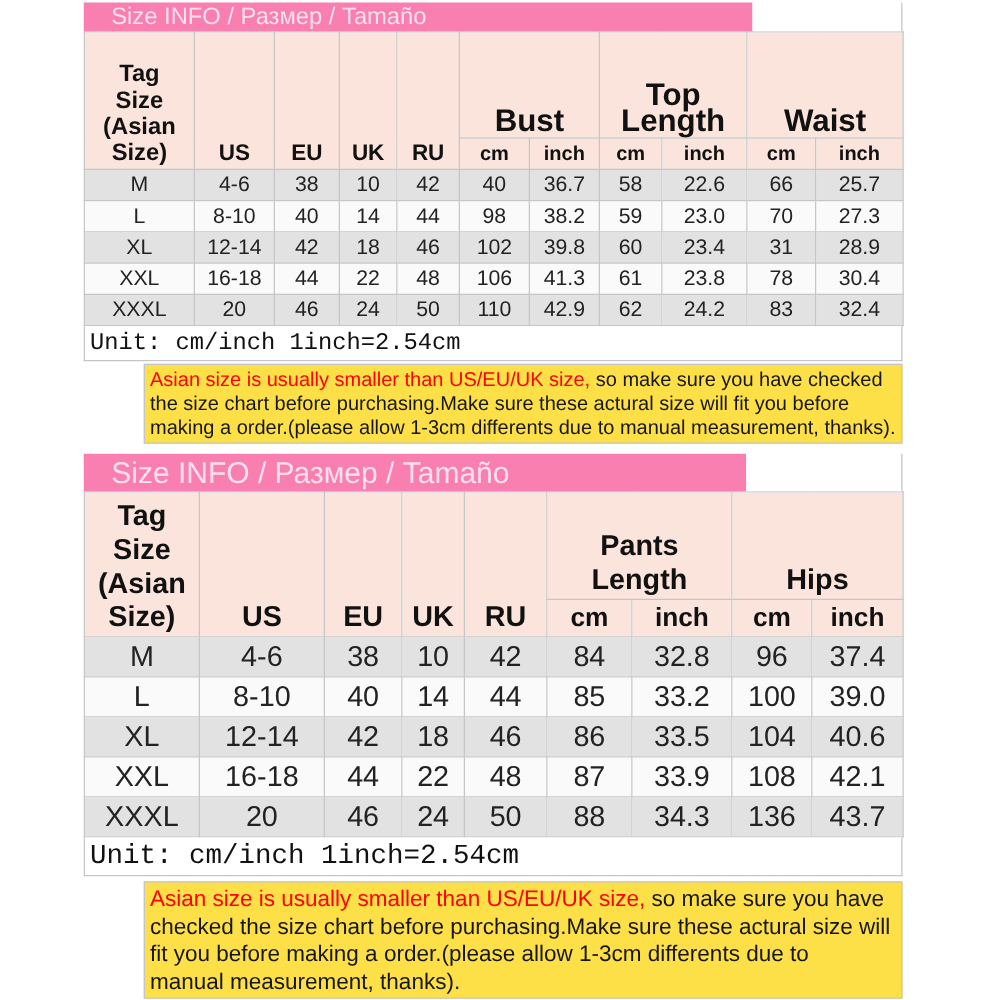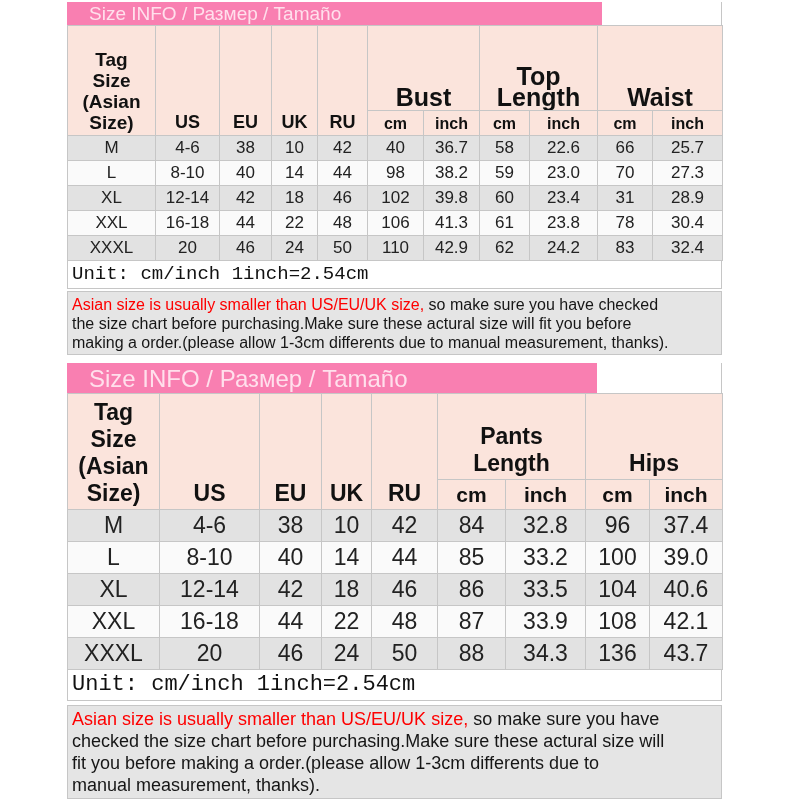--- a/index.html
+++ b/index.html
@@ -58,21 +58,21 @@
 
   .unit-note {
     border:1px solid var(--borderGray,#c6c6c6); border-top:none;
     padding-left:4px; background:#fff; color:#111;font-family:Liberation Mono, monospace;
   }
   .n1 { height:28px; line-height:27px; font-size:19px; }
   .n2 { height:31px; line-height:30px; font-size:22px; }
 
   .gap2{height:2px} .gap4{height:4px} .gap8{height:8px}
 
-  .disclaimer { border:1px solid var(--borderGray,#c6c6c6); background:#e5e5e5; color:#161616; }
+  .disclaimer { border:1px solid var(--borderGray,#c6c6c6); background:#fde047; color:#161616;margin-left:48px; }
   .d1 { font-size:16px; line-height:19px; padding:3px 4px 2px 4px; }
   .d2 { font-size:18px; line-height:22px; padding:2px 4px; }
   .red { color:var(--red,#fe0000); }
   .blk { white-space:pre-line; }
 </style>
 </head>
 <body>
 
 <div class="page">
   <div class="content">

